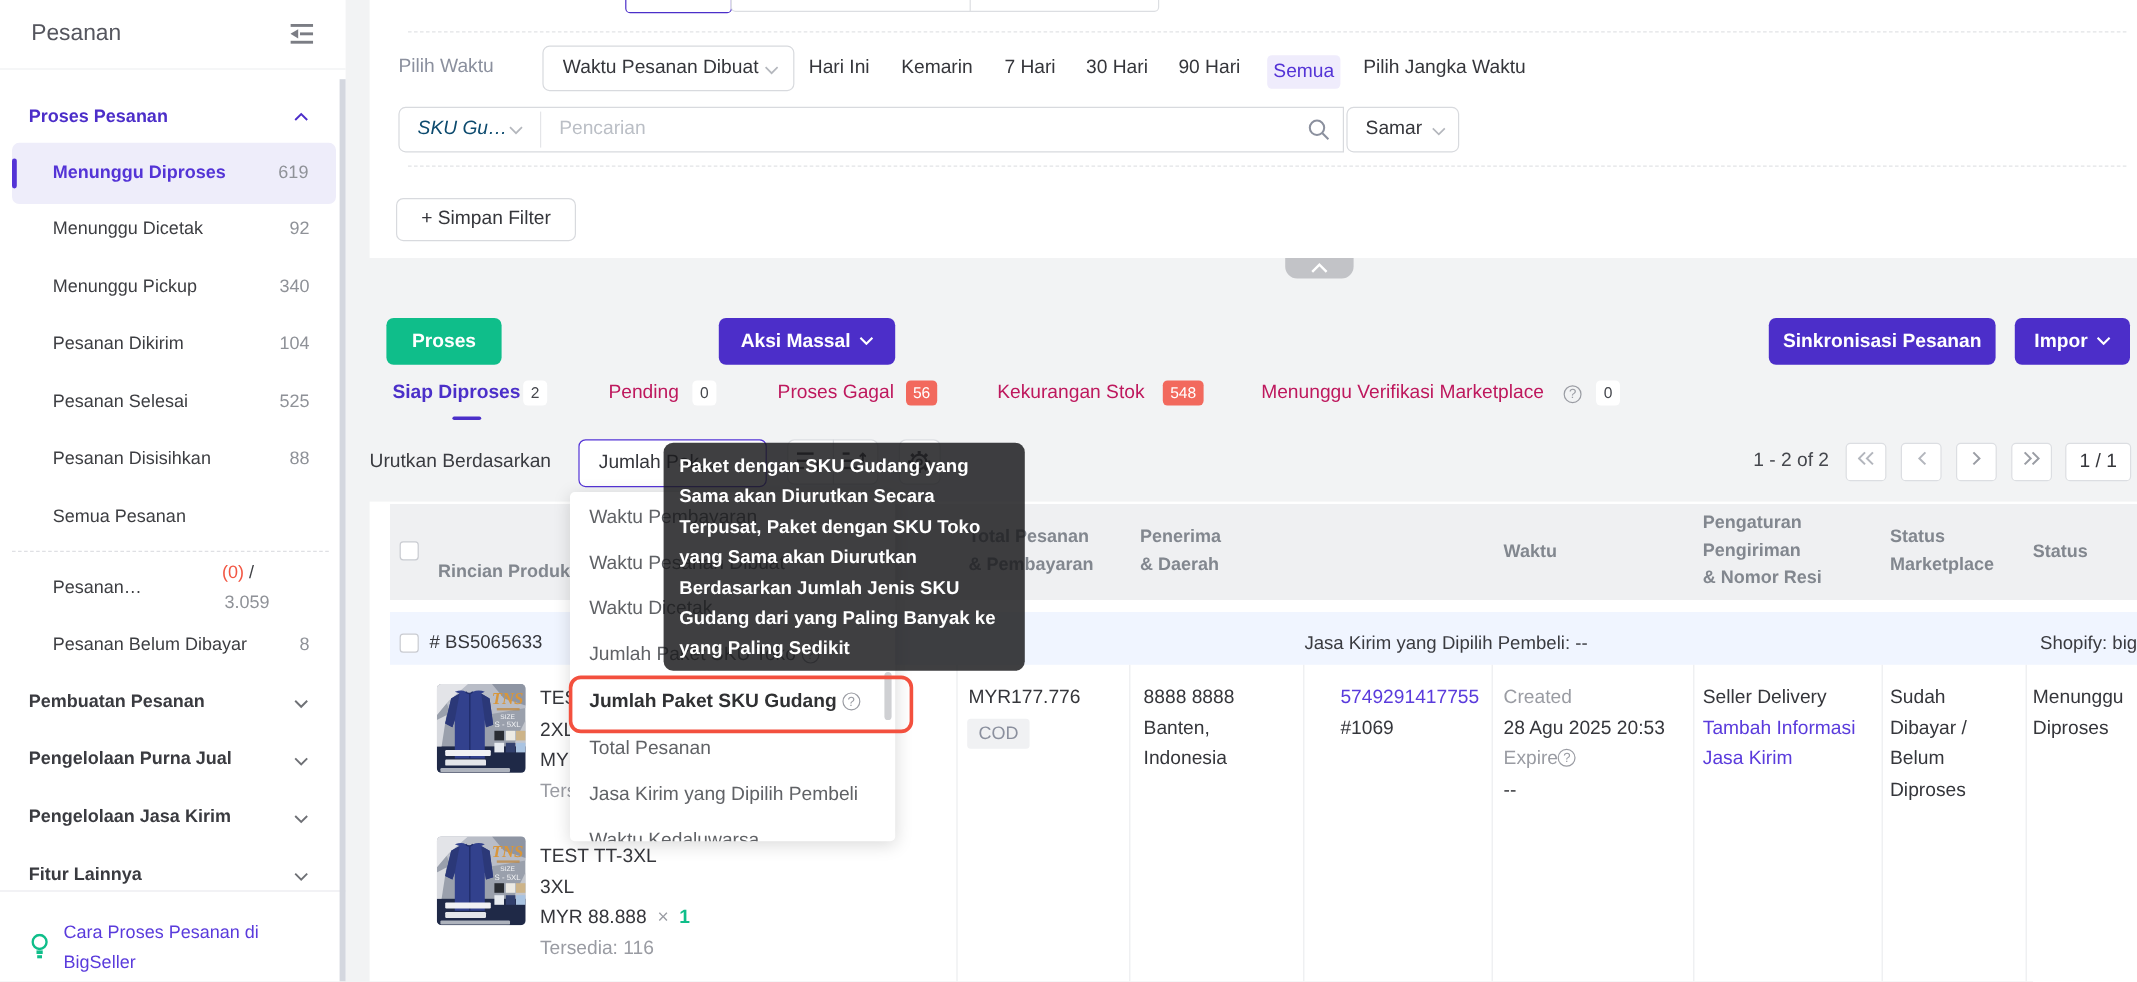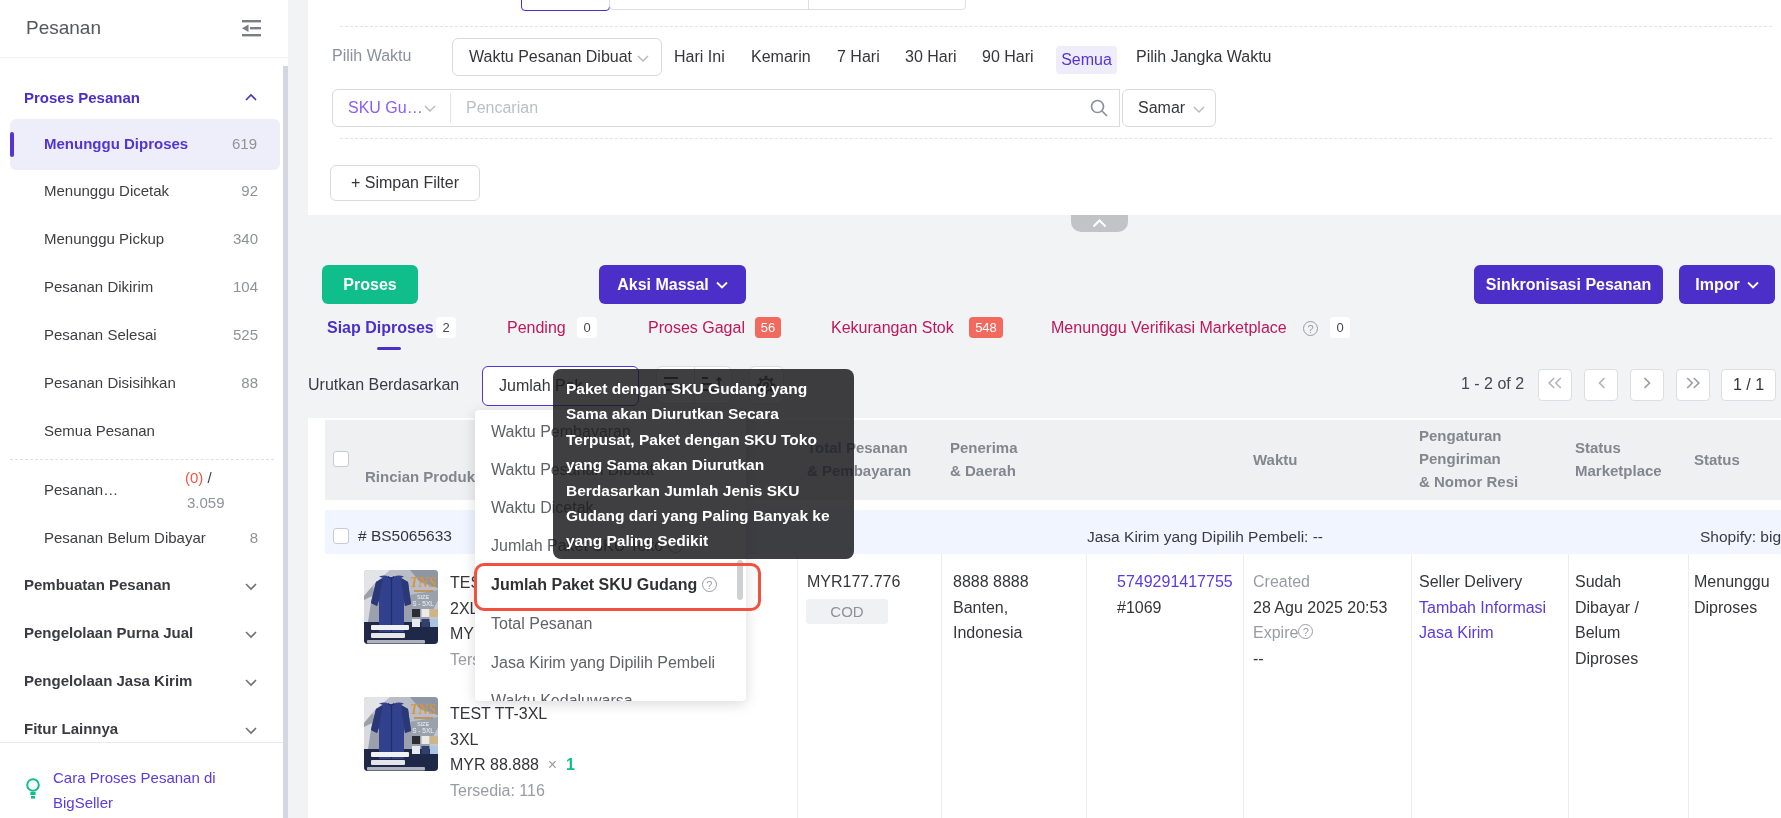--- a/index.html
+++ b/index.html
@@ -140,21 +140,21 @@
   </div>
   <div class="qp" style="left:674px">Hari Ini</div>
   <div class="qp" style="left:751px">Kemarin</div>
   <div class="qp" style="left:837px">7 Hari</div>
   <div class="qp" style="left:905px">30 Hari</div>
   <div class="qp" style="left:982px">90 Hari</div>
   <div class="abs" style="left:1056px;top:46px;width:61px;height:28px;background:#efecfc;border-radius:4px;color:#5434d6;font-size:16px;text-align:center;line-height:28px;">Semua</div>
   <div class="qp" style="left:1136px">Pilih Jangka Waktu</div>
 
   <div class="sel-box" style="left:332px;top:89px;width:788px;height:38px;border-radius:6px 0 0 6px;"></div>
-  <div class="abs" style="left:348px;top:89px;height:38px;line-height:37px;font-size:16px;color:#8b5cf6;">SKU Gu…</div>
+  <div class="abs" style="left:348px;top:89px;height:38px;line-height:37px;font-size:16px;color:#0c4a6e;font-style:italic;">SKU Gu…</div>
   <svg class="chev" style="left:424px;top:102px" viewBox="0 0 12 12">
       <path d="M1 4 L6 9 L11 4" stroke="#b4b7bd" stroke-width="1.4" fill="none"></path>
     </svg>
   <div class="abs" style="left:450px;top:93px;width:1px;height:30px;background:#e4e5e8;"></div>
   <div class="abs" style="left:466px;top:89px;height:38px;line-height:37px;font-size:16px;color:#bbbfc6;">Pencarian</div>
   <svg class="abs" style="left:1089px;top:98px" width="20" height="20" viewBox="0 0 20 20">
       <circle cx="8.5" cy="8.5" r="6" fill="none" stroke="#8b909e" stroke-width="1.7"></circle>
       <line x1="13" y1="13" x2="18" y2="18" stroke="#8b909e" stroke-width="1.7"></line>
     </svg>
   <div class="sel-box" style="left:1122px;top:89px;width:94px;height:38px;line-height:36px;padding-left:15px;">Samar
@@ -316,21 +316,21 @@
         <rect x="57.5" y="49" width="8" height="8" fill="#32406e"></rect>
         <rect x="66" y="49" width="8" height="8" fill="#aac4e2"></rect>
       </g>
       <rect x="7" y="55" width="38" height="5" rx="1" fill="#f0f1f4"></rect>
       <rect x="7" y="63" width="34" height="5" rx="1" fill="#e4e6ea"></rect>
       <rect x="3" y="70" width="58" height="3.5" rx="1" fill="#aeb3bd"></rect>
     </svg>
   <div class="cell" style="left:450px;top:701px;">TEST TT-3XL<br>3XL<br>MYR 88.888&nbsp;&nbsp;<span class="gray">×</span>&nbsp;&nbsp;<span style="color:#0fbe8a;font-weight:bold">1</span><br><span class="gray">Tersedia: 116</span></div>
 
   <div class="cell" style="left:807px;top:569px;">MYR177.776</div>
-  <div class="abs" style="left:806px;top:599px;width:82px;height:25px;background:#f0f1f3;border-radius:3px;color:#8b909e;font-size:15px;text-align:center;line-height:25px;">COD</div>
+  <div class="abs" style="left:806px;top:599px;width:52px;height:25px;background:#f0f1f3;border-radius:3px;color:#8b909e;font-size:15px;text-align:center;line-height:25px;">COD</div>
   <div class="cell" style="left:953px;top:569px;">8888 8888<br>Banten,<br>Indonesia</div>
   <div class="cell" style="left:1117px;top:569px;"><span class="plink">5749291417755</span><br>#1069</div>
   <div class="cell" style="left:1253px;top:569px;"><span class="gray">Created</span><br>28 Agu 2025 20:53<br><span class="gray">Expire<span class="qicon" style="vertical-align:2px">?</span></span><br>--</div>
   <div class="cell" style="left:1419px;top:569px;">Seller Delivery<br><span class="plink">Tambah Informasi<br>Jasa Kirim</span></div>
   <div class="cell" style="left:1575px;top:569px;">Sudah<br>Dibayar /<br>Belum<br>Diproses</div>
   <div class="cell" style="left:1694px;top:569px;">Menunggu<br>Diproses</div>
 
   <div id="ddown">
     <div class="dditem" style="top:13px;">Waktu Pembayaran</div>
     <div class="dditem" style="top:51px;">Waktu Pesanan Dibuat</div>

